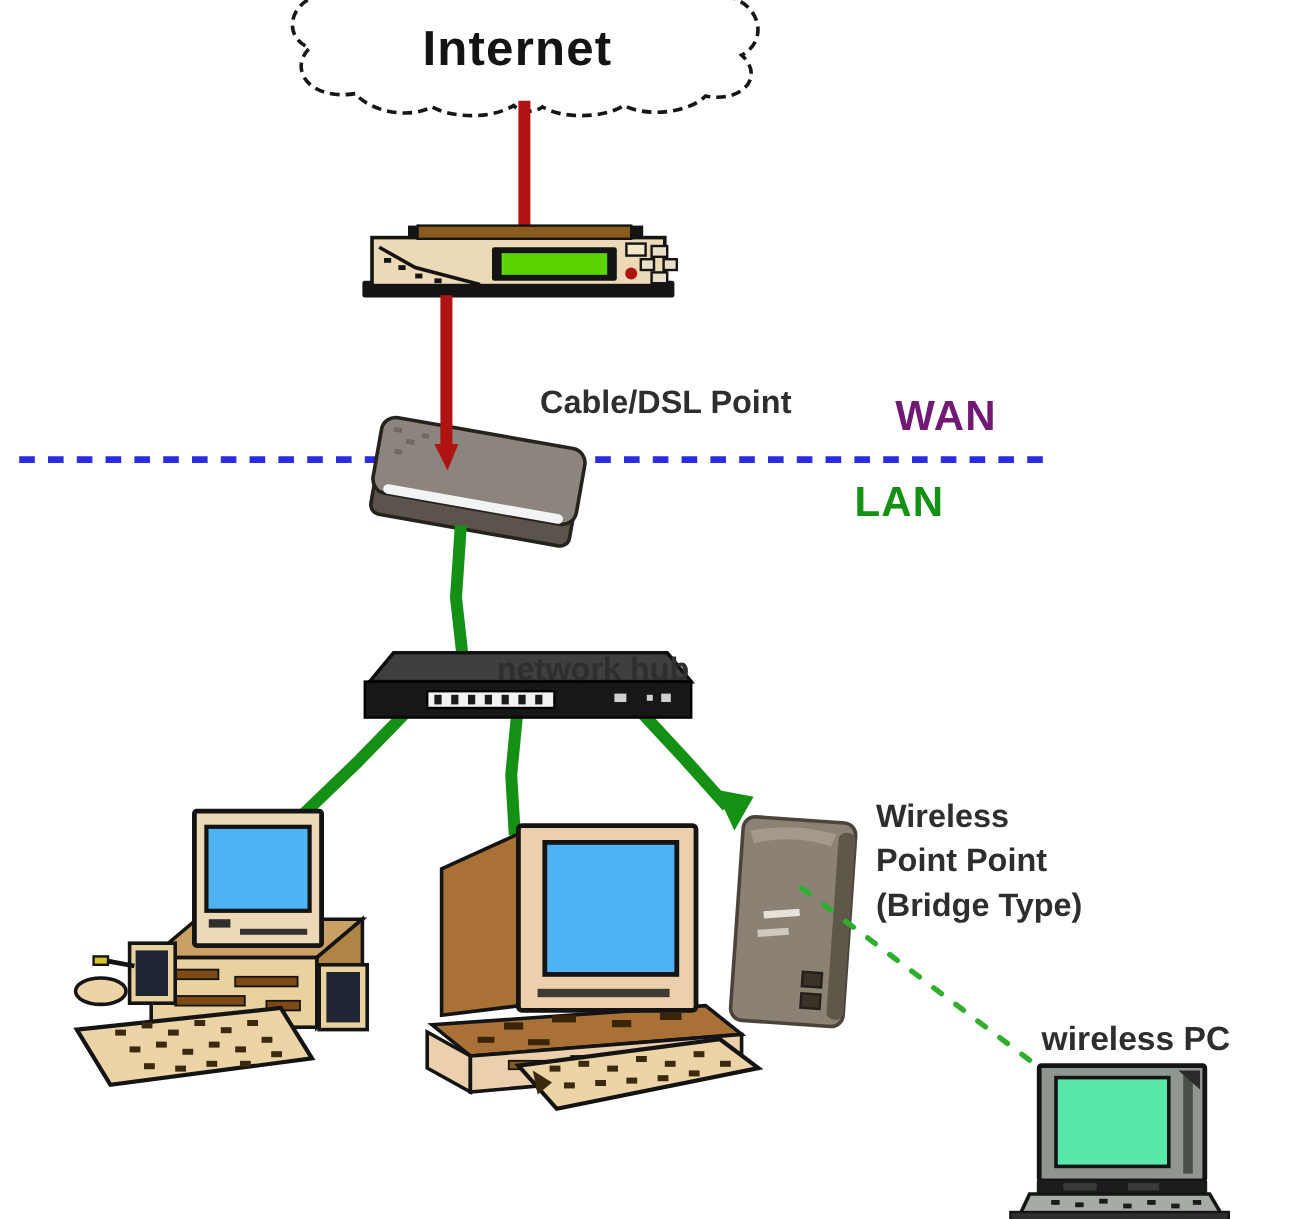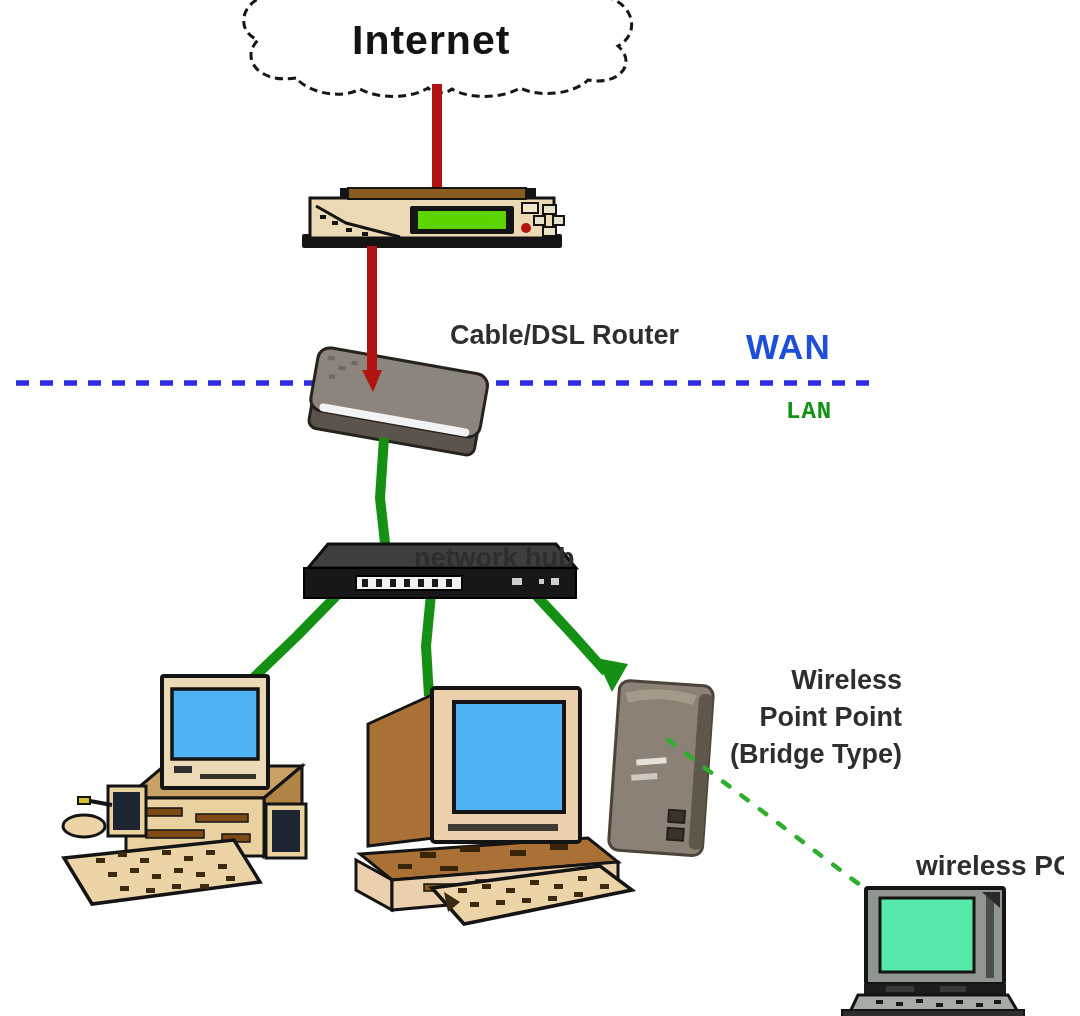--- a/index.html
+++ b/index.html
@@ -9,24 +9,24 @@
   }
   svg.scene{position:absolute;left:0;top:0;}
   .label{
     position:absolute;font-family:"Liberation Sans",sans-serif;font-weight:bold;
     color:#2e2e2e;white-space:nowrap;line-height:1.3;
   }
   .label-internet{left:352px;top:14px;font-size:41px;color:#141414;letter-spacing:1px;}
   .label-modem{left:447px;top:121px;font-size:27px;line-height:35px;}
   .label-router{left:450px;top:318px;font-size:27px;}
   .label-wan{left:746px;top:324px;font-size:35px;letter-spacing:1px;}
-  .label-lan{left:786px;top:396px;font-size:24px;letter-spacing:1px;font-family:Liberation Mono, monospace;}
+  .label-lan{left:712px;top:396px;font-size:35px;letter-spacing:1px;}
   .label-hub{left:414px;top:501px;font-size:27px;margin-top:40px;}
-  .label-wap{left:730px;top:662px;font-size:27px;line-height:37px;text-align:right;}
-  .label-wpc{left:868px;top:848px;font-size:28px;margin-left:48px;}
+  .label-wap{left:730px;top:662px;font-size:27px;line-height:37px;}
+  .label-wpc{left:868px;top:848px;font-size:28px;}
 </style>
 </head>
 <body>
 
 <div class="stage">
 
 <svg class="scene" width="1080" height="1016" viewBox="0 0 1080 1016">
 
   <g>
     <path d="M 296,78 C 258,84 240,58 258,40 C 234,30 242,0 268,-4 C 272,-26 304,-34 324,-22
@@ -210,23 +210,23 @@
       <rect x="994" y="1000" width="7" height="4"></rect>
     </g>
     <rect x="842" y="1010" width="182" height="12" fill="#2e2e2e" stroke="#141414" stroke-width="2"></rect>
   </g>
 
 </svg>
 
 <div class="label label-internet">Internet</div>
 
 
-<div class="label label-router">Cable/DSL Router</div>
-
-<div class="label label-wan" style="color: #1d4ed8; text-align: right;">WAN</div>
+<div class="label label-router">Cable/DSL Point</div>
+
+<div class="label label-wan" style="color: #701a75; text-align: right;">WAN</div>
 
 <div class="label label-lan" style="color: rgb(18, 145, 18);">LAN</div>
 
 <div class="label label-hub">network hub</div>
 
 <div class="label label-wap">
   <div>Wireless</div>
   <div>Point Point</div>
   <div>(Bridge Type)</div>
 </div>

